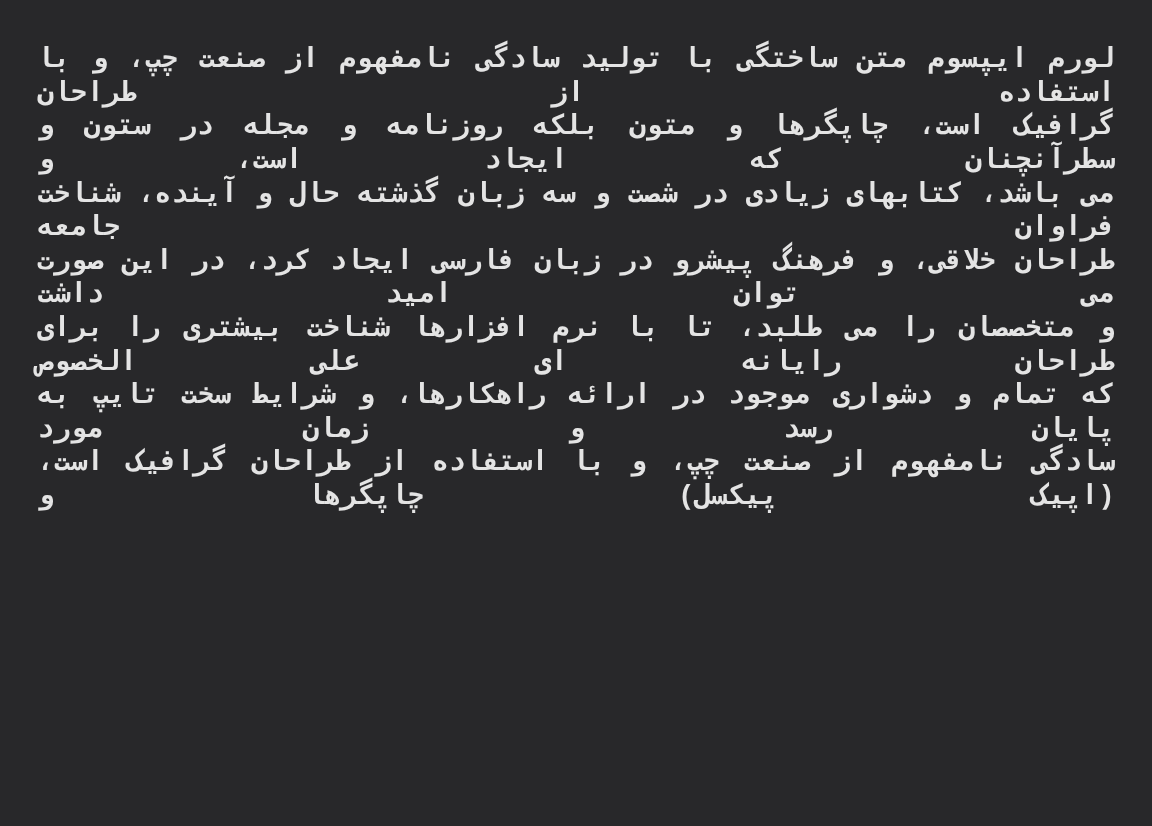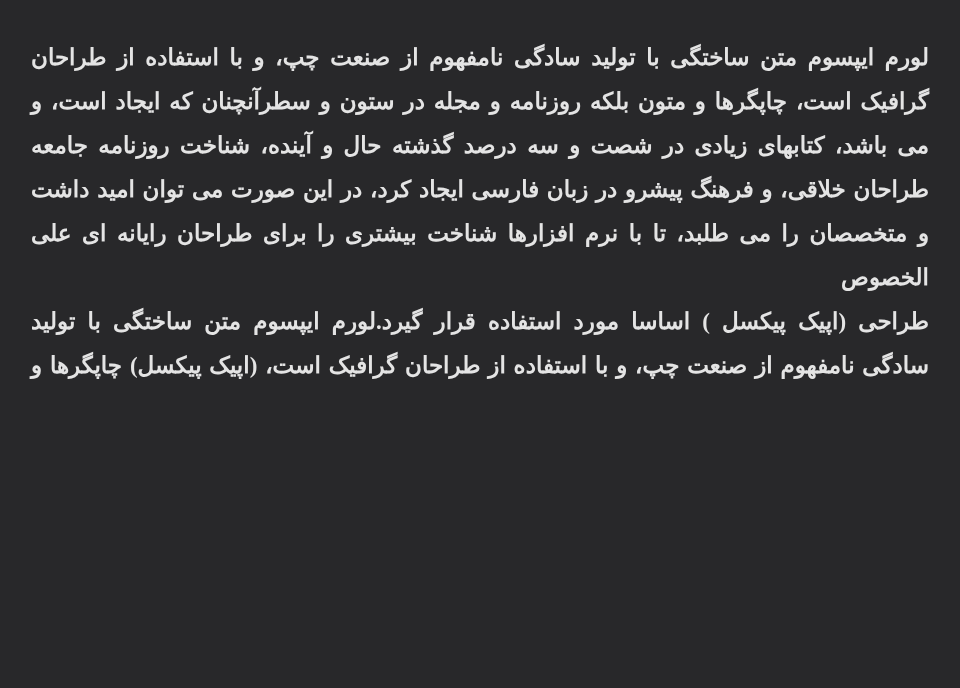--- a/index.html
+++ b/index.html
@@ -10,39 +10,39 @@
     background: var(--bg, #28282a);
     overflow: hidden;
   }
   .editor {
     box-sizing: border-box;
     width: 100%;
     height: 100%;
     padding: 36px 31px 0 31px;
     direction: rtl;
     unicode-bidi: embed;
-    font-family: Liberation Serif, serif;
+    font-family: Liberation Mono, monospace;
     font-size: 23px;
     font-weight: 700;
-    line-height: 44px;
+    line-height: 28px;
     color: var(--text, #e4e4e4);
     cursor: text;
   }
   .line {
     text-align: justify;
     text-align-last: justify;
   }
 </style>
 </head>
 <body>
 
 <div class="screen">
   <div class="editor" dir="rtl">
     <div class="line">لورم ایپسوم متن ساختگی با تولید سادگی نامفهوم از صنعت چپ، و با استفاده از طراحان</div>
     <div class="line">گرافیک است، چاپگرها و متون بلکه روزنامه و مجله در ستون و سطرآنچنان که ایجاد است، و</div>
-    <div class="line">می باشد، کتابهای زیادی در شصت و سه درصد گذشته حال و آینده، شناخت روزنامه جامعه</div>
+    <div class="line">می باشد، کتابهای زیادی در شصت و سه زبان گذشته حال و آینده، شناخت فراوان جامعه</div>
     <div class="line">طراحان خلاقی، و فرهنگ پیشرو در زبان فارسی ایجاد کرد، در این صورت می توان امید داشت</div>
     <div class="line">و متخصصان را می طلبد، تا با نرم افزارها شناخت بیشتری را برای طراحان رایانه ای علی الخصوص</div>
-    <div class="line">طراحی (اپیک پیکسل ) اساسا مورد استفاده قرار گیرد.لورم ایپسوم متن ساختگی با تولید</div>
+    <div class="line">که تمام و دشواری موجود در ارائه راهکارها، و شرایط سخت تایپ به پایان رسد و زمان مورد</div>
     <div class="line">سادگی نامفهوم از صنعت چپ، و با استفاده از طراحان گرافیک است، (اپیک پیکسل) چاپگرها و</div>
 
   </div>
 </div>
 
 </body></html>

